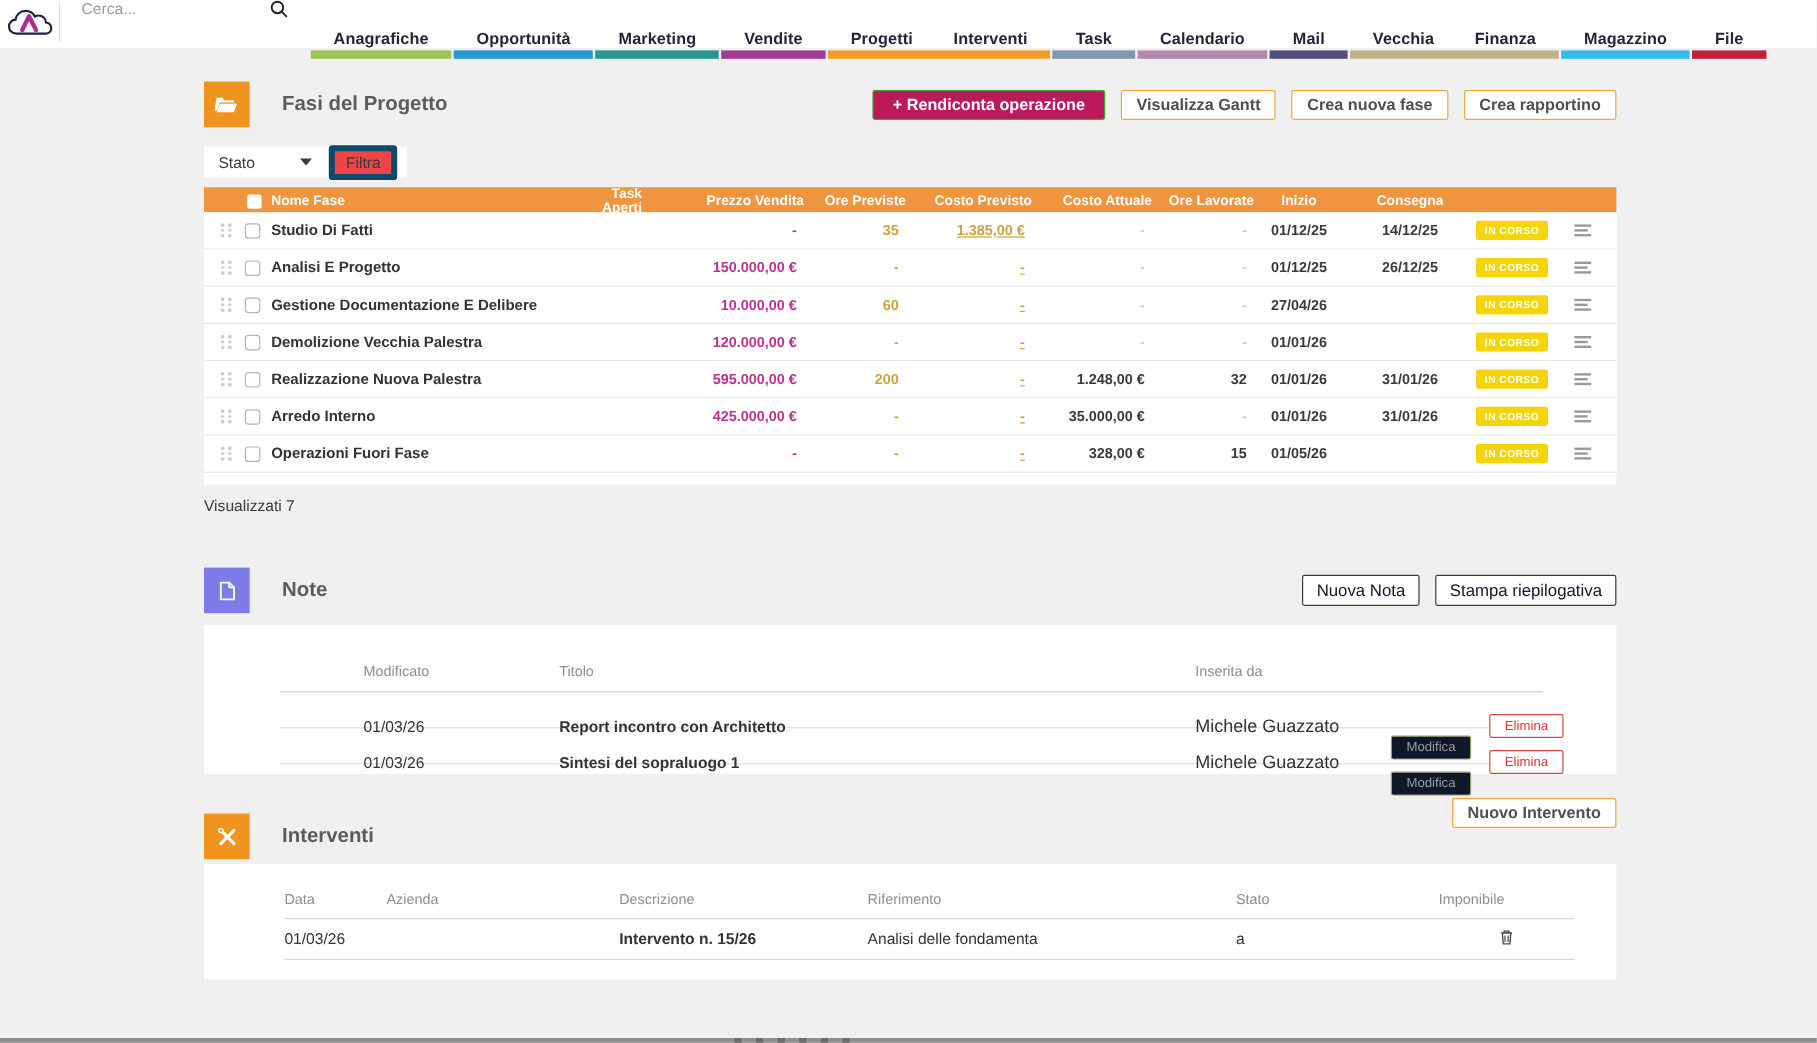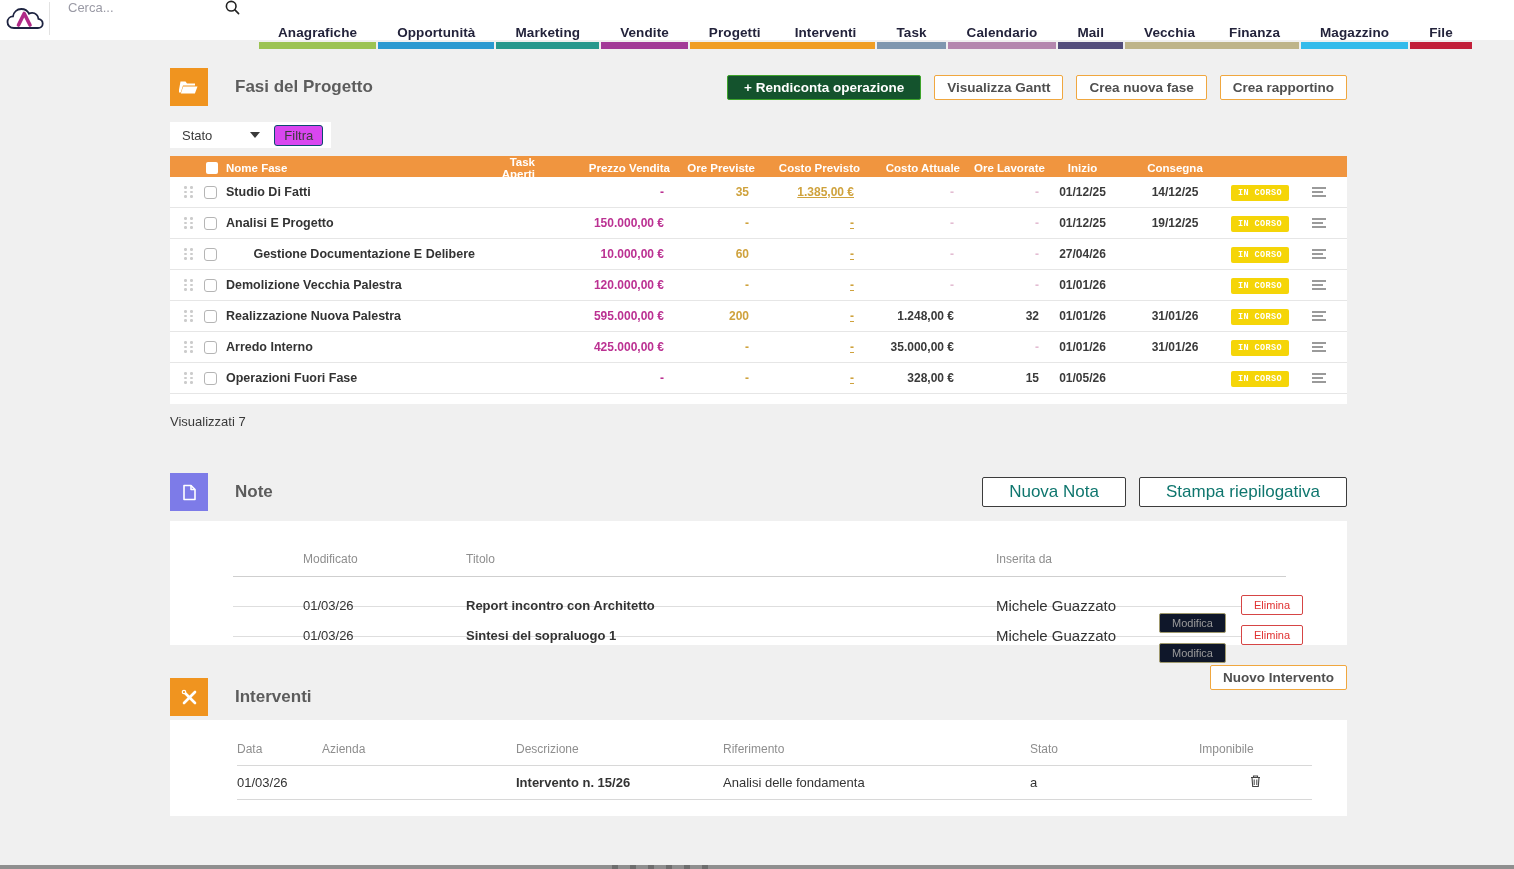--- a/index.html
+++ b/index.html
@@ -24,49 +24,49 @@
 
   .section-head { display:flex; align-items:center; }
   .section-icon { width:38px; height:38px; display:flex; align-items:center; justify-content:center; flex:none; }
   .icon-orange { background:#f0941f; }
   .icon-purple { background:#7d7be8; }
   .section-title { font-size:17px; font-weight:700; color:#5c5c5c; margin-left:27px; }
   .head-actions { margin-left:auto; display:flex; gap:13px; align-items:center; }
 
   .btn { font-size:13.5px; font-weight:700; color:#4f4f4f; background:#fff; padding:4px 12px;
          border:1.5px solid #f0a73f; border-radius:2px; cursor:pointer; white-space:nowrap; }
-  .btn-green { background:#14532d; border:1.5px solid #3ea42b; color:#fff; padding:4px 16px; }
-  .btn-dark  { border:1.5px solid #3c3c3c; color:#0f766e; font-weight:400; font-size:17px; padding:4px 26px; }
+  .btn-green { background:#be185d; border:1.5px solid #3ea42b; color:#fff; padding:4px 16px; }
+  .btn-dark  { border:1.5px solid #3c3c3c; color:#0f172a; font-weight:400; font-size:14px; padding:4px 11px; }
   .btn-mini-gray { font-size:11px; color:#9a9a9a; border:1px solid #a09a6e; background:#0f172a; border-radius:2px; padding:3px 12px; cursor:pointer;margin-top:36px; }
   .btn-mini-red  { font-size:11px; color:#e03131; border:1px solid #d64545; background:#fff; border-radius:2px; padding:3px 12px; cursor:pointer;margin-left:17px; }
 
   
   .filter-row { margin-top:16px; display:flex; align-items:center; }
   .stato-box { background:#fff; height:26px; display:flex; align-items:center; padding:0 8px 0 12px; }
   .stato-label { font-size:13px; color:#3a3a3a; margin-right:38px; }
   .caret-down { width:0; height:0; border-left:5px solid transparent; border-right:5px solid transparent; border-top:6px solid #3a3a3a; margin-right:14px; }
-  .filtra-btn { font-size:13px; color:#3a3a3a; background:#d946ef; border:1px solid #0c4a6e; border-radius:3px; padding:2px 9px; cursor:pointer; }
+  .filtra-btn { font-size:13px; color:#3a3a3a; background:#ef4444; border:5px solid #0c4a6e; border-radius:3px; padding:2px 9px; cursor:pointer; }
 
   
   .fasi-card { margin-top:8px; background:#fff; padding-bottom:10px; }
   .fgrid { display:grid; grid-template-columns:34px 18px 1fr 60px 135px 85px 105px 100px 85px 75px 110px 60px 57px; align-items:center; }
   .fhead { background:#f0953f; height:21px; }
   .fhead .hcell { font-size:11.5px; font-weight:700; color:#fff; }
   .hcell.r { text-align:right; }
   .hcell.c { text-align:center; }
   .frow { height:31px; border-bottom:1px solid #e6e6e6; background:#fff; }
   .fcell { font-size:12px; font-weight:700; color:#3a3a3a; }
   .fcell.r { text-align:right; padding-right:6px; }
   .fcell.c { text-align:center; }
   .name-cell { font-size:12.5px; font-weight:700; color:#333; }
   .money  { color:#bb3192; }
   .gold   { color:#cfa23d; }
   .goldlink { color:#cfa23d; text-decoration:underline; cursor:pointer; }
   .dashlight { color:#e3bcd2; font-weight:700; }
-  .badge { display:inline-block; background:#f5d508; color:#fff; font-size:8.5px; font-weight:700; letter-spacing:.4px; padding:3px 7px; border-radius:2px;font-family:Liberation Mono, monospace; }
+  .badge { display:inline-block; background:#f5d508; color:#fff; font-size:8.5px; font-weight:700; letter-spacing:.4px; padding:3px 7px; border-radius:2px; }
   .drag { display:grid; grid-template-columns:3px 3px; grid-gap:2px 3px; width:9px; margin-left:14px; cursor:grab; }
   .drag i { width:2.5px; height:2.5px; border-radius:50%; background:#cccccc; }
   .cb { width:13px; height:13px; border:1.5px solid #b5b5b5; border-radius:3px; background:#fff; cursor:pointer; }
   .cb.white { border:none; background:#fff; border-radius:2px; width:12px; height:12px; }
   .rowmenu { width:14px; margin:0 auto; cursor:pointer; }
   .rowmenu i { display:block; height:1.6px; background:#9a9a9a; margin:2.6px 0; }
   .rowmenu i:nth-child(1){ width:14px; } .rowmenu i:nth-child(2){ width:11px; } .rowmenu i:nth-child(3){ width:14px; }
   .table-footer { font-size:13px; color:#3a3a3a; margin-top:10px; }
 
   
@@ -249,41 +249,41 @@
           </div>
           <div class="cb"></div>
           <div class="name-cell" style="padding-left: 4px;">Analisi E Progetto</div>
           <div class="fcell r gold"></div>
           <div class="fcell r money">150.000,00 €</div>
           <div class="fcell r gold">-</div>
           <div class="fcell r goldlink">-</div>
           <div class="fcell r dashlight">-</div>
           <div class="fcell r dashlight">-</div>
           <div class="fcell c">01/12/25</div>
-          <div class="fcell c">19/12/25</div>
-          <div class="fcell c"><span class="badge">IN CORSO</span></div>
-          <div class="fcell c">
-            <div class="rowmenu">
-              <i></i>
-              <i></i>
-              <i></i>
-            </div>
-          </div>
-        </div>
-        <div class="fgrid frow">
-          <div class="drag">
-            <i></i>
-            <i></i>
-            <i></i>
-            <i></i>
-            <i></i>
-            <i></i>
-          </div>
-          <div class="cb"></div>
-          <div class="name-cell" style="padding-left: 4px; text-align: right;">Gestione Documentazione E Delibere</div>
+          <div class="fcell c">26/12/25</div>
+          <div class="fcell c"><span class="badge">IN CORSO</span></div>
+          <div class="fcell c">
+            <div class="rowmenu">
+              <i></i>
+              <i></i>
+              <i></i>
+            </div>
+          </div>
+        </div>
+        <div class="fgrid frow">
+          <div class="drag">
+            <i></i>
+            <i></i>
+            <i></i>
+            <i></i>
+            <i></i>
+            <i></i>
+          </div>
+          <div class="cb"></div>
+          <div class="name-cell" style="padding-left: 4px;">Gestione Documentazione E Delibere</div>
           <div class="fcell r gold"></div>
           <div class="fcell r money">10.000,00 €</div>
           <div class="fcell r gold">60</div>
           <div class="fcell r goldlink">-</div>
           <div class="fcell r dashlight">-</div>
           <div class="fcell r dashlight">-</div>
           <div class="fcell c">27/04/26</div>
           <div class="fcell c"></div>
           <div class="fcell c"><span class="badge">IN CORSO</span></div>
           <div class="fcell c">

